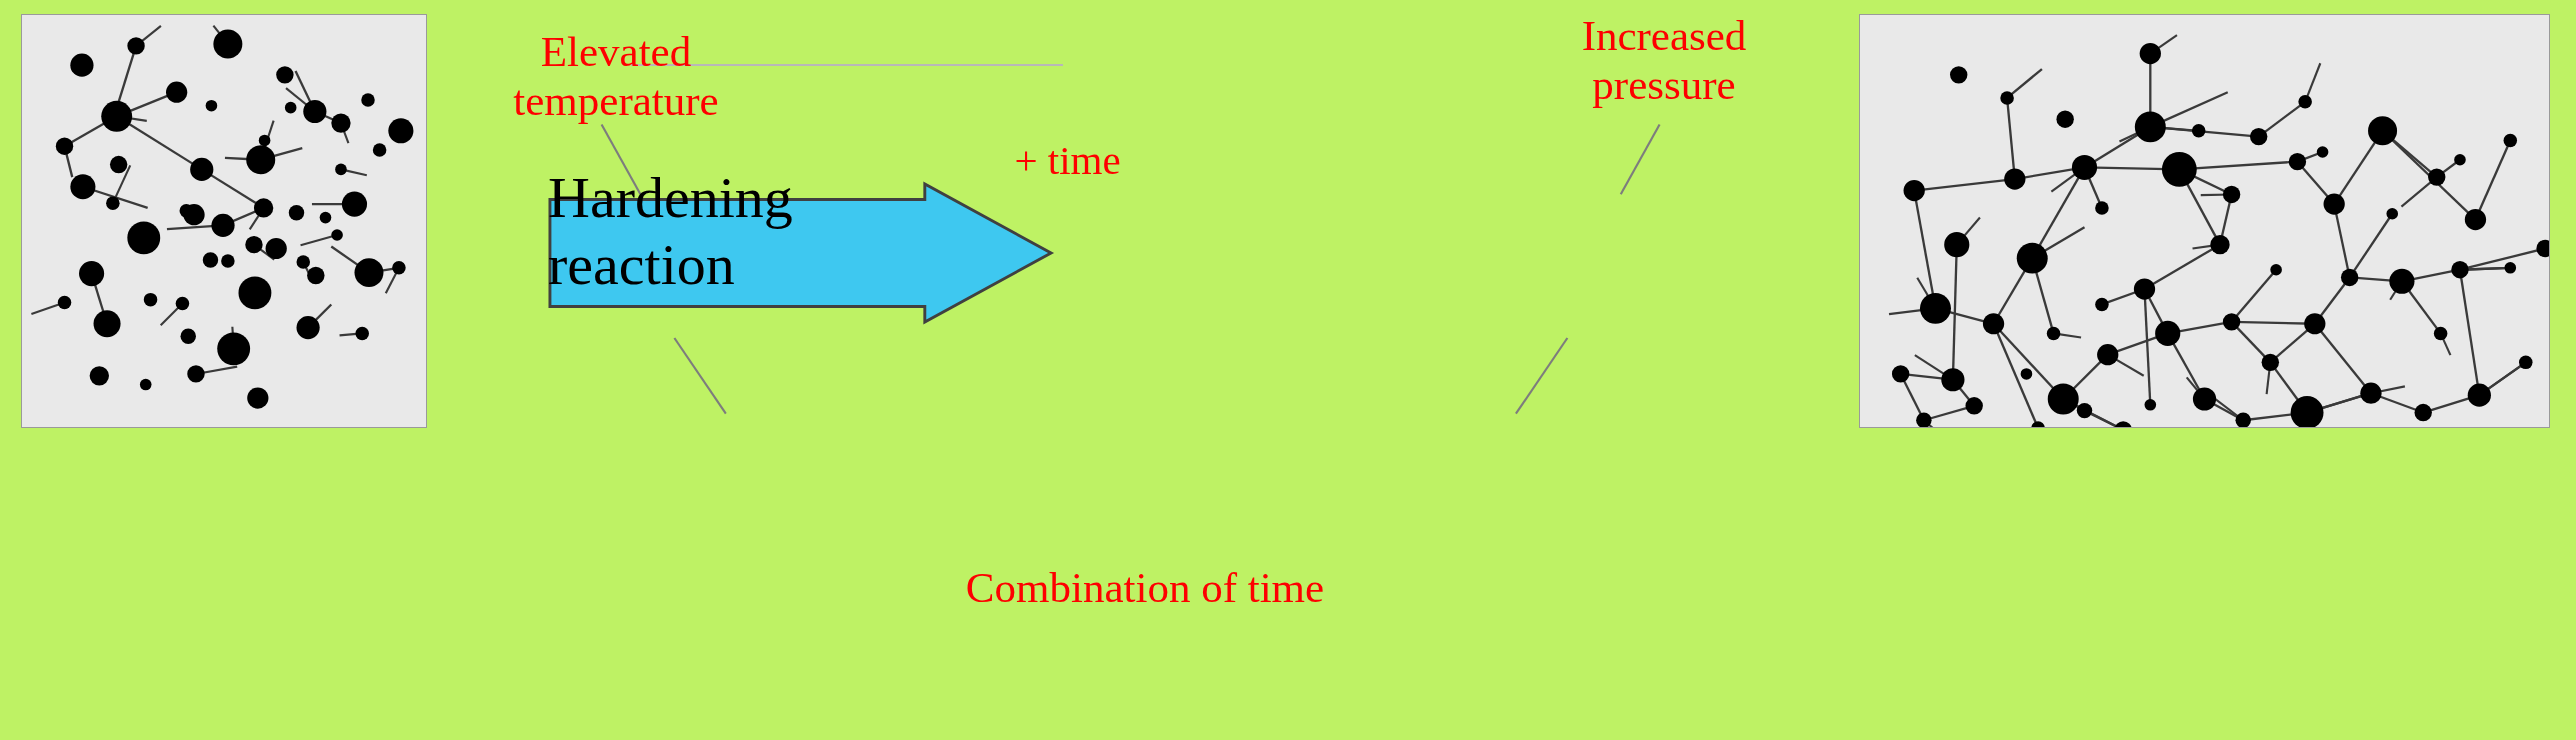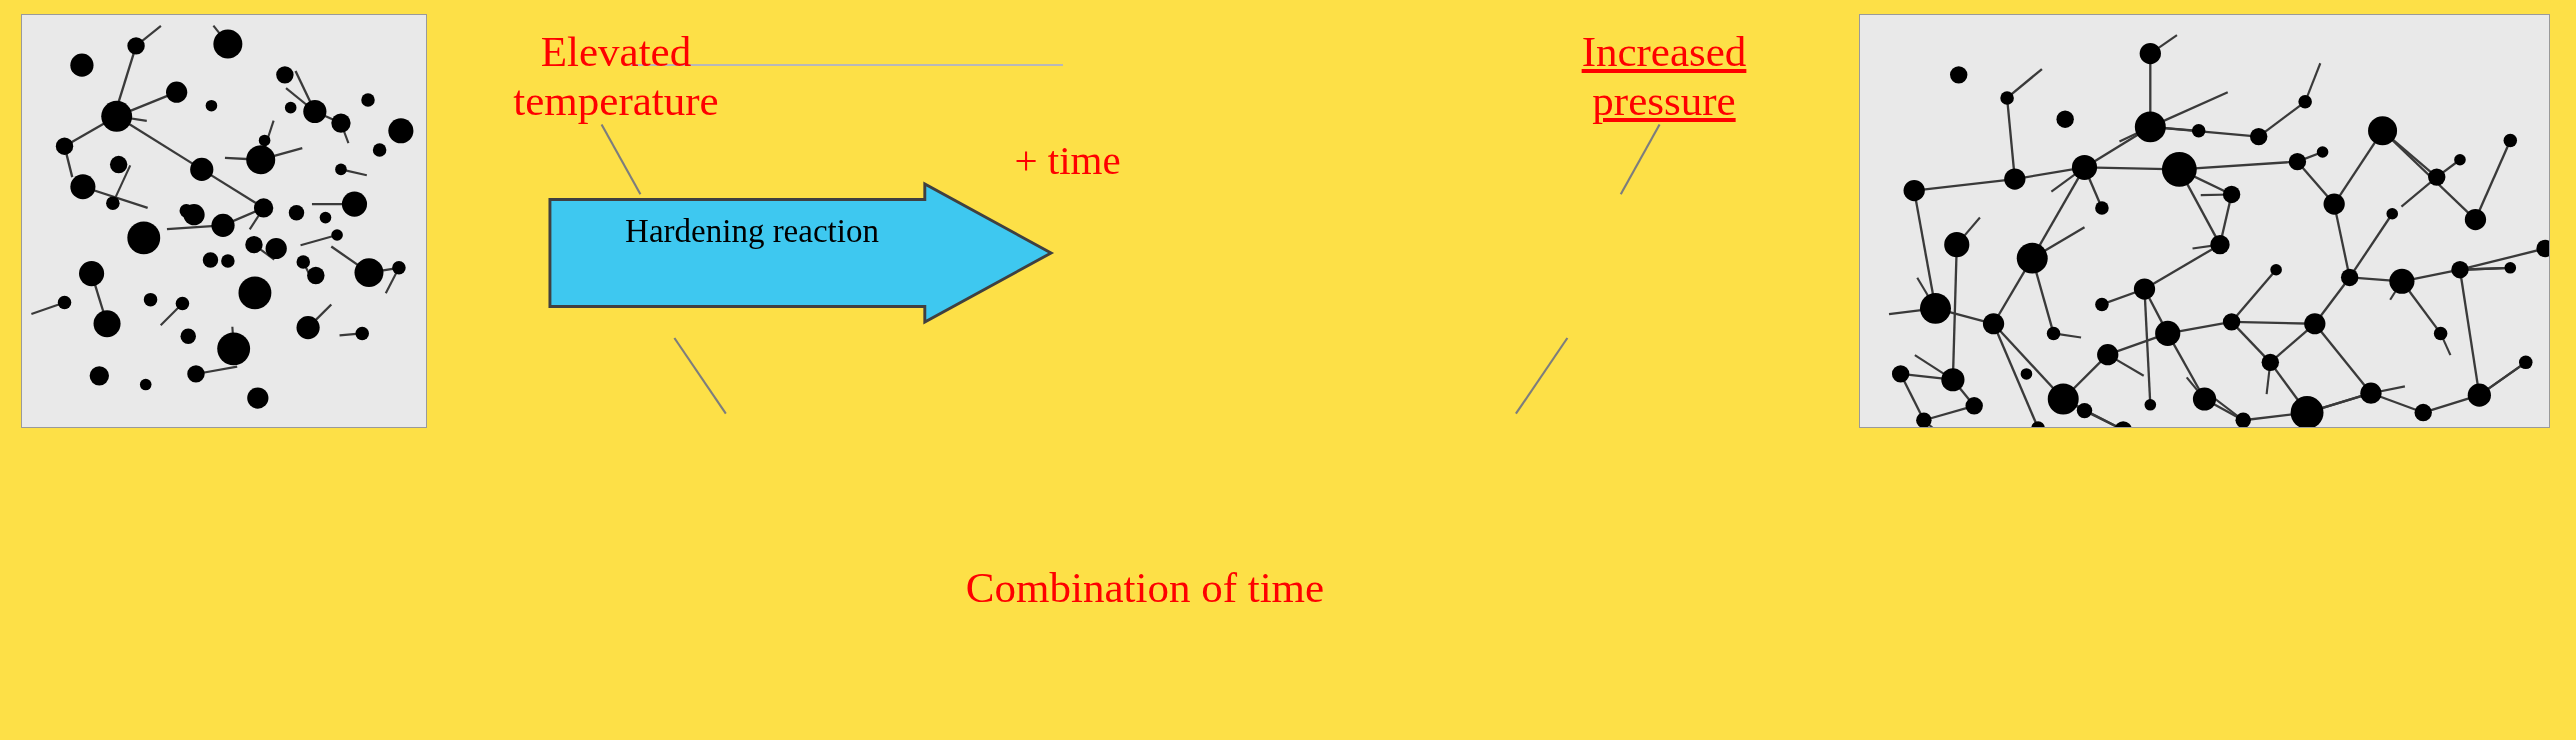--- a/index.html
+++ b/index.html
@@ -5,21 +5,21 @@
   * { margin:0; padding:0; box-sizing:border-box; }
   html, body {
     width:2576px; height:741px;
     background:#ffffff;
     font-family:"Liberation Serif", serif;
     overflow:hidden;
   }
   #stage {
     position:relative;
     width:2576px; height:741px;
-    background:#fde047;
+    background:#bef264;
   }
 
   
   .panel {
     position:absolute;
     background:#e9e9e9;
     border:1.9px solid #9a9a9a;
     overflow:hidden;
   }
   #panel-left  { left:21.4px;   top:13.6px; width:406px; height:414px; }
@@ -36,21 +36,21 @@
   .label-red {
     position:absolute;
     color:#fe0000;
     font-size:43px;
     line-height:49px;
     text-align:center;
     white-space:pre-line;
     letter-spacing:0px;
   }
   #label-temperature { left:0px;    top:27px;  width:320px; }
-  #label-pressure    { left:1048px; top:27px;  width:320px;text-decoration:underline; }
+  #label-pressure    { left:1048px; top:11px;  width:320px; }
   #label-time        { left:456px;  top:136px; width:311px; font-size:41px; }
   #label-combination { left:388px;  top:563px; width:602px; font-size:43px; }
 
   
   #top-rule {
     position:absolute;
     left:175px; top:64px;
     width:432px; height:1.9px;
     background:#b8b8b8;
   }
@@ -64,21 +64,21 @@
     left:92px; top:182px;
     width:505px; height:142px;
   }
   #arrow-wrap svg { display:block; width:100%; height:100%; overflow:visible; }
   #arrow-label {
     position:absolute;
     left:92px; top:200px;
     width:408px; height:62px;
     display:flex; align-items:center; justify-content:center;
     color:#000000;
-    font-size:33px;
+    font-size:58px;
     pointer-events:none;
   }
 </style>
 </head>
 <body>
 
 <div id="stage">
 
   <div id="panel-left" class="panel">
     <svg viewBox="0 0 418 427" preserveAspectRatio="none">

